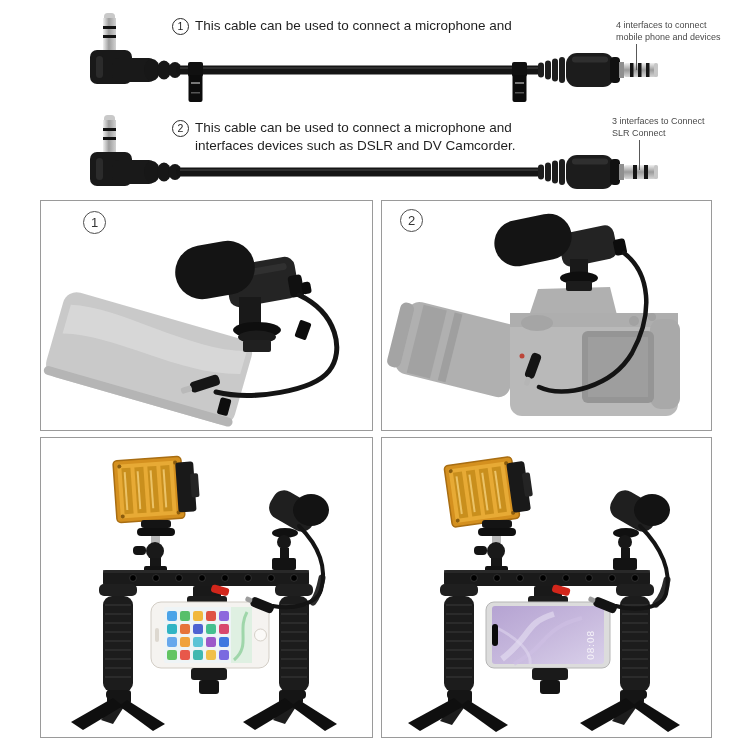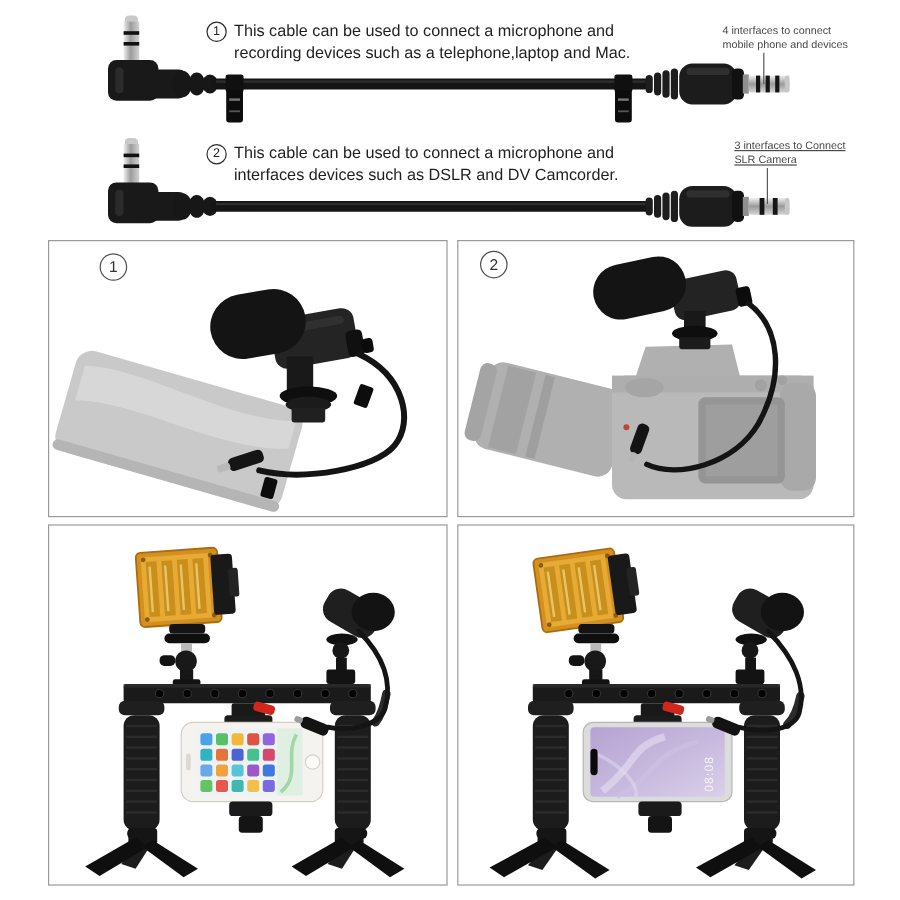--- a/index.html
+++ b/index.html
@@ -74,24 +74,23 @@
       <rect x="550" y="51" width="3.5" height="14" fill="#151515"></rect>
       <rect x="558" y="51" width="3.5" height="14" fill="#151515"></rect>
       <rect x="566" y="51" width="4" height="14" rx="2" fill="#c7c7c7"></rect>
     </g>
   </svg>
 
   <div class="note" style="left:172px;top:17px;">
     <span class="num-circle">1</span>
     <div>
       <div>This cable can be used to connect a microphone and</div>
-      <div>recording devices such as a telephone,laptop and Mac.</div>
     </div>
   </div>
-  <div class="callout" style="left:602px;top:20px;width:130px;">
+  <div class="callout" style="left:616px;top:20px;width:130px;">
     <div>4 interfaces to connect</div>
     <div>mobile phone and devices</div>
   </div>
   <div class="pointer" style="left:636px;top:44px;height:26px;"></div>
 
   <svg class="cable-svg" style="left:88px;top:114px" width="570" height="95" viewBox="0 0 570 95">
     <g>
       <rect x="16" y="1" width="11" height="8" rx="3.5" fill="#c9c9c9"></rect>
       <rect x="15" y="6" width="13" height="34" fill="url(#mv)"></rect>
       <rect x="15" y="14" width="13" height="3" fill="#111"></rect>
@@ -121,23 +120,23 @@
     </g>
   </svg>
 
   <div class="note" style="left:172px;top:119px;">
     <span class="num-circle">2</span>
     <div>
       <div>This cable can be used to connect a microphone and</div>
       <div>interfaces devices such as DSLR and DV Camcorder.</div>
     </div>
   </div>
-  <div class="callout" style="left:612px;top:116px;width:130px;text-decoration:underline;">
+  <div class="callout" style="left:612px;top:116px;width:130px;">
     <div>3 interfaces to Connect</div>
-    <div>SLR Camera</div>
+    <div>SLR Connect</div>
   </div>
   <div class="pointer" style="left:639px;top:140px;height:30px;"></div>
 
   <div class="panel-box" style="left:40px;top:200px;width:333px;height:231px;">
     <span class="panel-num" style="left:42px;top:10px;">1</span>
     <svg width="329" height="227" viewBox="0 0 329 227">
       <g transform="translate(26,88) rotate(16)" opacity="0.95">
         <rect x="0" y="0" width="196" height="88" rx="14" fill="#c7c7c7"></rect>
         <path d="M8,14 C55,2 135,26 190,10 L190,34 C130,52 60,30 8,44 Z" fill="#d8d8d8" opacity="0.8"></path>
         <rect x="0" y="79" width="196" height="9" rx="4.5" fill="#b2b2b2"></rect>

